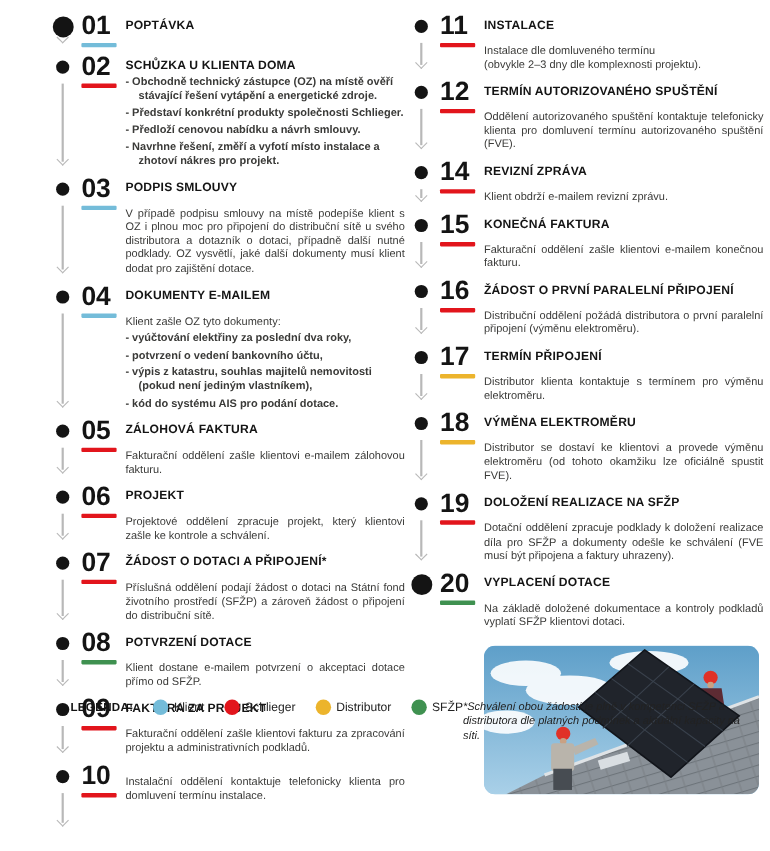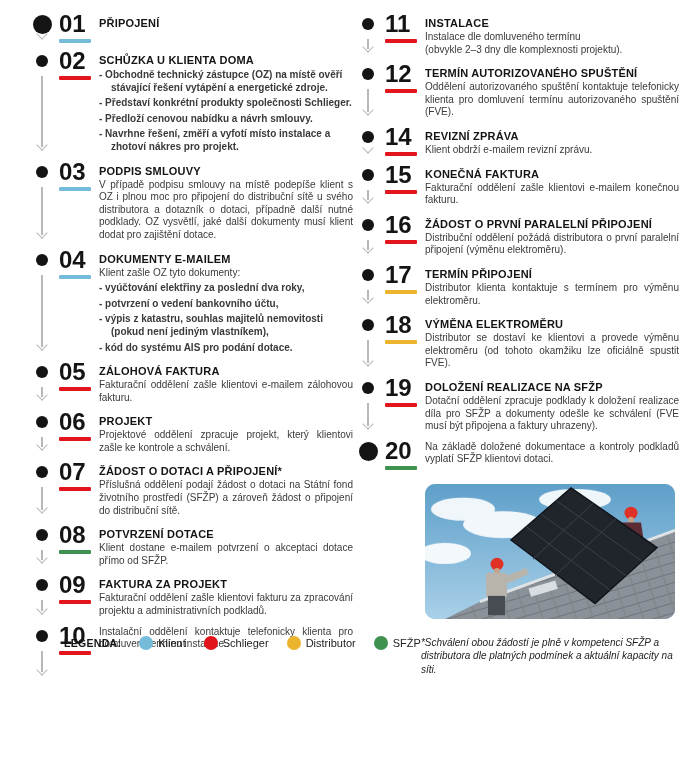--- a/index.html
+++ b/index.html
@@ -1,36 +1,36 @@
 <!DOCTYPE html>
 <html><head>
 <meta charset="utf-8">
 <style>
   html,body{margin:0;padding:0;}
   body{
     width:700px;height:774px;overflow:hidden;background:#ffffff;
     font-family:"Liberation Sans","DejaVu Sans",sans-serif;color:#1c1c1b;
   }
-  .page{position:relative;width:700px;height:684px;box-sizing:border-box;padding:12px 6px 0 31px;}
+  .page{position:relative;width:700px;height:684px;box-sizing:border-box;padding:12px 6px 0 46px;}
   .columns{display:flex;gap:4px;}
   .col{width:322px;flex:0 0 322px;}
   .step{display:grid;grid-template-columns:22px 34px 1fr;column-gap:6px;position:relative;padding-bottom:6px;}
   .dot{width:12px;height:12px;border-radius:50%;background:#141414;display:block;margin:6px auto 0;}
   .dot.big{width:19px;height:19px;margin-top:3px;}
   .step.connect::before{
     content:"";position:absolute;left:10px;top:27px;bottom:13px;width:1.5px;background:#b8b8b8;
   }
   .step.connect::after{
     content:"";position:absolute;left:7px;bottom:11px;width:7px;height:7px;
     border-right:1.5px solid #b8b8b8;border-bottom:1.5px solid #b8b8b8;transform:rotate(45deg);
   }
   .num{font-size:24px;font-weight:800;line-height:1;color:#141414;display:block;}
   .uline{display:block;height:4px;width:32px;margin-top:3px;border-radius:1px;background:#ccc;}
   .title{font-weight:700;font-size:11px;letter-spacing:.2px;margin-top:5px;color:#141414;}
-  .desc{font-size:10px;line-height:1.26;color:#3a3a38;margin:2px 0 0;text-align:justify;white-space:pre-line;}
+  .desc{font-size:10px;line-height:1.26;color:#3a3a38;margin:12px 0 0;text-align:justify;white-space:pre-line;}
   .bullets{margin-top:2px;}
   .bullet{display:block;font-size:10px;line-height:1.26;color:#3a3a38;padding-left:12px;text-indent:-12px;margin-top:3px;font-weight:bold;}
   .tail{padding-bottom:30px;}
   .photo{width:250px;height:135px;border-radius:10px;overflow:hidden;margin:8px 0 0 68px;background:#9cc8e4;}
   .photo svg{display:block;width:100%;height:100%;}
   .footer{position:absolute;left:64px;right:12px;bottom:8px;display:flex;justify-content:center;align-items:flex-start;}
   .legend{display:flex;align-items:center;gap:18px;}
   .legend-label{font-weight:700;font-size:10.5px;letter-spacing:.3px;color:#141414;}
   .legend-item{display:flex;align-items:center;gap:5px;font-size:11px;color:#222;}
   .legend-dot{width:14px;height:14px;border-radius:50%;background:#ccc;display:inline-block;}
@@ -46,21 +46,21 @@
 
       <div class="step connect">
         <div>
             <span class="dot big"></span>
           </div>
         <div>
             <span class="num">01</span>
             <span class="uline" style="background-color: rgb(116, 188, 217);"></span>
           </div>
         <div>
-            <div class="title">PŘIPOJENÍ</div>
+            <div class="title">POPTÁVKA</div>
           </div>
       </div>
 
       <div class="step connect">
         <div>
             <span class="dot"></span>
           </div>
         <div>
             <span class="num">02</span>
             <span class="uline" style="background-color: rgb(226, 21, 28);"></span>
@@ -313,20 +313,21 @@
 
       <div class="step">
         <div>
             <span class="dot big"></span>
           </div>
         <div>
             <span class="num">20</span>
             <span class="uline" style="background-color: rgb(63, 145, 80);"></span>
           </div>
         <div>
+          <div class="title">VYPLACENÍ DOTACE</div>
           <p class="desc">Na základě doložené dokumentace a kontroly podkladů vyplatí SFŽP klientovi dotaci.</p>
         </div>
       </div>
 
       <div class="photo">
         <svg viewBox="0 0 250 140" preserveAspectRatio="none" aria-hidden="true">
           <defs>
             <linearGradient id="skyg" x1="0" y1="0" x2="0" y2="1">
               <stop offset="0" stop-color="#5e9fc9"></stop>
               <stop offset="1" stop-color="#a9d0e8"></stop>

